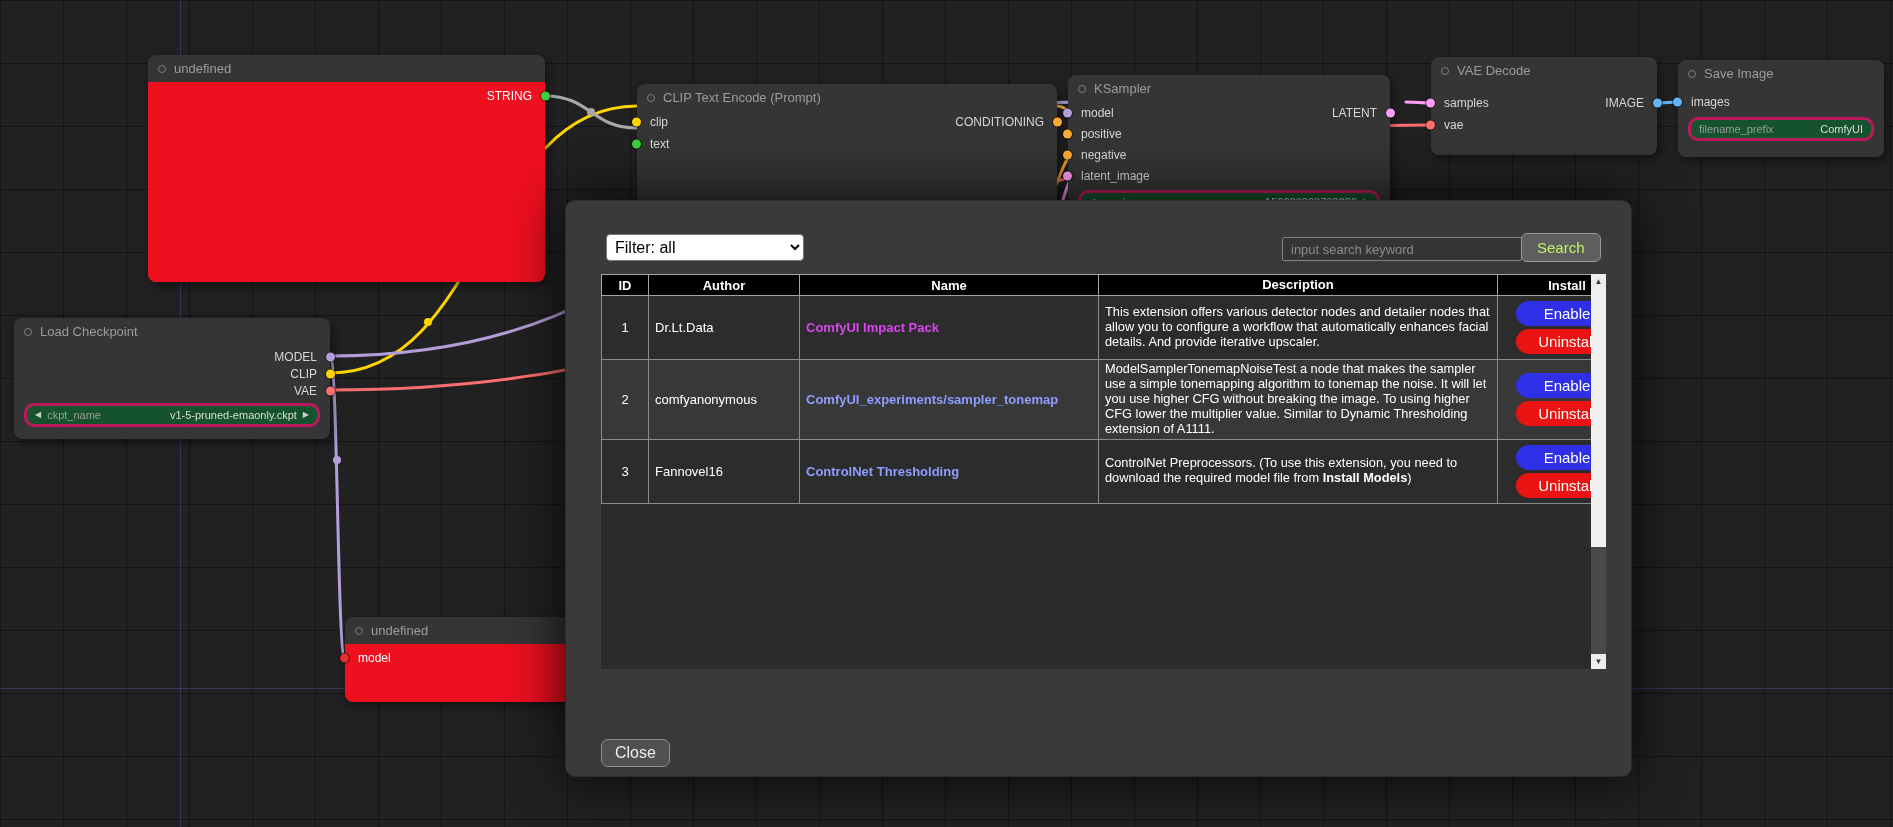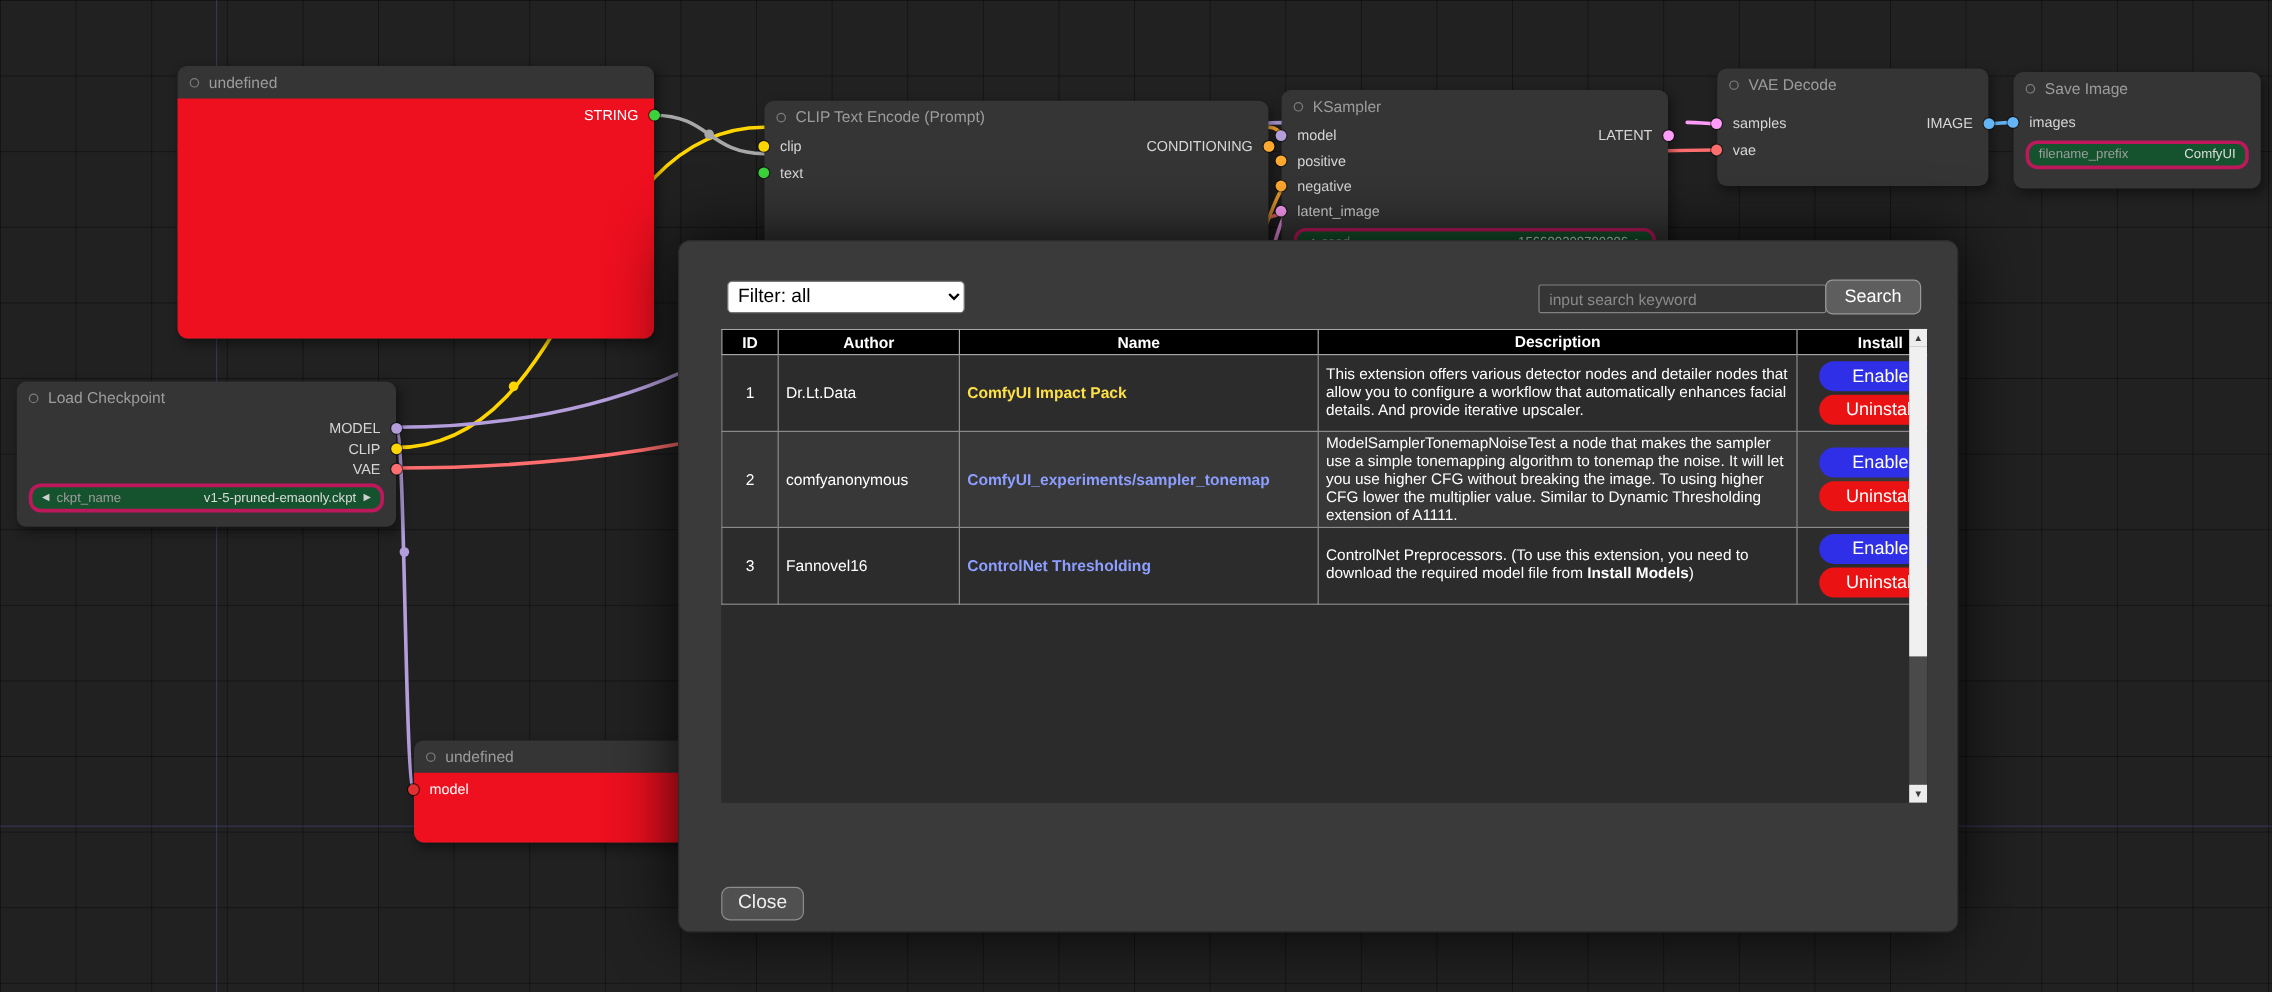--- a/index.html
+++ b/index.html
@@ -44,21 +44,21 @@
         background:#3a3a3a;border:1px solid #2b2b2b;border-radius:10px;
         box-shadow:0 0 55px rgba(0,0,0,0.85);}
   .filter-select{position:absolute;left:40px;top:33px;width:198px;height:27px;
         background:#fff;color:#000;font-size:16px;border:1px solid #777;border-radius:4px;
         font-family:"Liberation Sans",sans-serif;padding-left:4px;}
   .search-input{position:absolute;left:716px;top:36px;width:222px;height:20px;
         background:#353535;border:1px solid #828282;border-radius:2px;color:#ddd;
         font-size:13px;padding:1px 8px;font-family:"Liberation Sans",sans-serif;}
   .search-input::placeholder{color:#8a8a8a;}
   .search-btn{position:absolute;left:955px;top:32px;height:29px;padding:0 15px;
-        background:#5e5e5e;border:1px solid #9a9a9a;border-radius:6px;color:#ffffff;
+        background:#5e5e5e;border:1px solid #9a9a9a;border-radius:6px;color:#bef264;
         font-size:15px;font-family:"Liberation Sans",sans-serif;cursor:pointer;}
   .grid-wrap{position:absolute;left:35px;top:73px;width:1005px;height:395px;
         background:#2b2b2b;overflow:hidden;}
   .ext-table{border-collapse:collapse;width:990px;table-layout:fixed;color:#fff;font-size:13px;}
   .ext-table th{background:#000;color:#fff;font-weight:bold;font-size:13px;
         border:1px solid #a5a5a5;padding:2px 4px;height:16px;}
   .ext-table td{border:1px solid #8a8a8a;padding:2px 6px;vertical-align:middle;}
   .ext-table tbody tr:nth-child(odd){background:#2c2c2c;}
   .ext-table tbody tr:nth-child(even){background:#383838;}
   .c-id{width:38px;text-align:center;}
@@ -257,21 +257,21 @@
           <th class="c-author">Author</th>
           <th class="c-name">Name</th>
           <th class="c-desc" style="text-align:center;">Description</th>
           <th class="c-install">Install</th>
         </tr>
       </thead>
       <tbody>
           <tr>
             <td class="c-id">1</td>
             <td class="c-author">Dr.Lt.Data</td>
-            <td class="c-name"><a style="color: #fde047;">ComfyUI Impact Pack</a></td>
+            <td class="c-name"><a style="color: #d946ef;">ComfyUI Impact Pack</a></td>
             <td class="c-desc"><span>This extension offers various detector nodes and detailer nodes that allow you to configure a workflow that automatically enhances facial details. And provide iterative upscaler.</span></td>
             <td class="c-install">
               <button class="cell-btn" style="background: rgb(47, 47, 232);">Enable</button>
               <button class="cell-btn" style="background: rgb(234, 18, 18);">Uninstall</button>
             </td>
           </tr>
           <tr>
             <td class="c-id">2</td>
             <td class="c-author">comfyanonymous</td>
             <td class="c-name"><a style="color: rgb(140, 158, 255); margin-top: 32px;">ComfyUI_experiments/sampler_tonemap</a></td>

